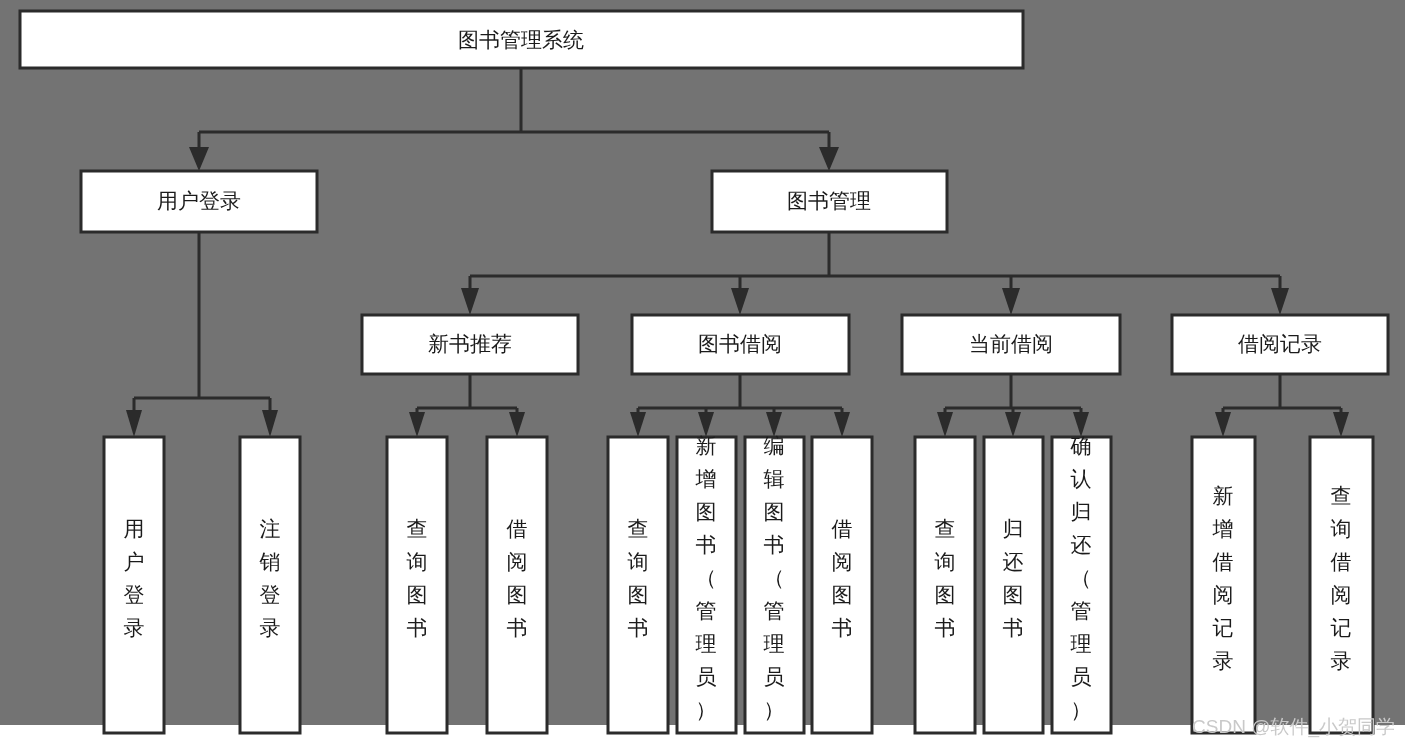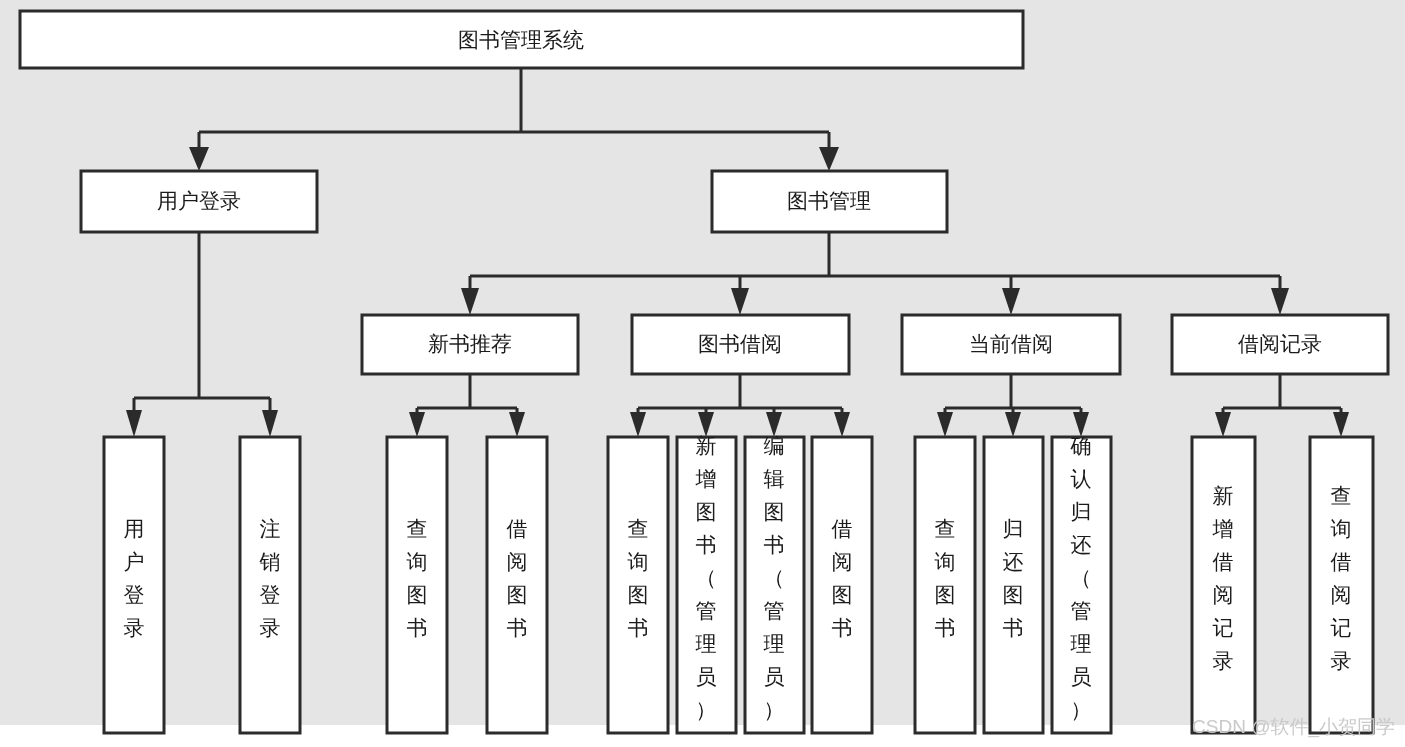--- a/index.html
+++ b/index.html
@@ -10,21 +10,21 @@
   body {
     width: 1405px;
     height: 747px;
     font-family: "Liberation Sans", "DejaVu Sans", sans-serif;
     overflow: hidden;
   }
   #diagram-root {
     position: relative;
     width: 1405px;
     height: 725px;
-    background: #e5e5e5;
+    background: #737373;
   }
   svg.diagram-canvas {
     display: block;
     width: 1405px;
     height: 747px;
   }
   .node-rect {
     fill: #ffffff;
     stroke: #2b2b2b;
     stroke-width: 3;

